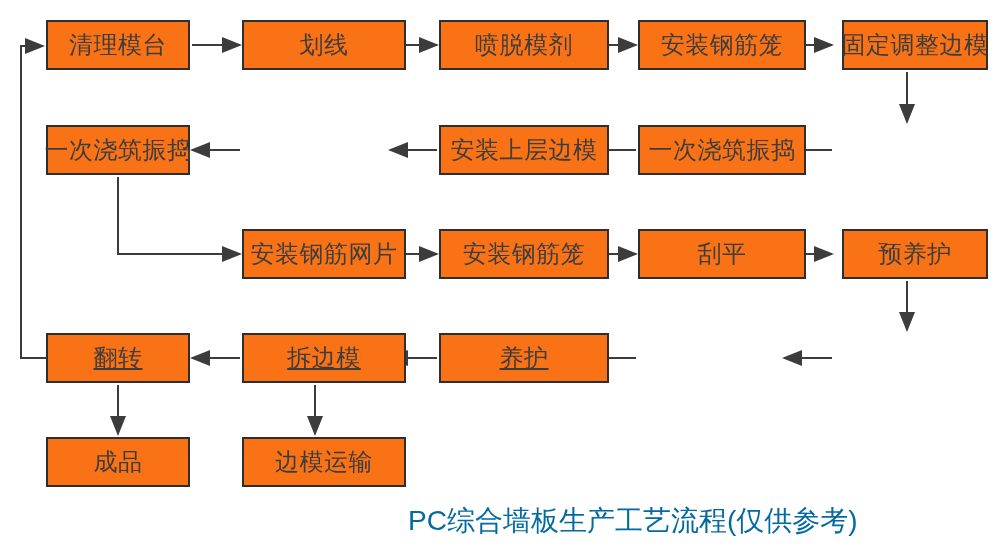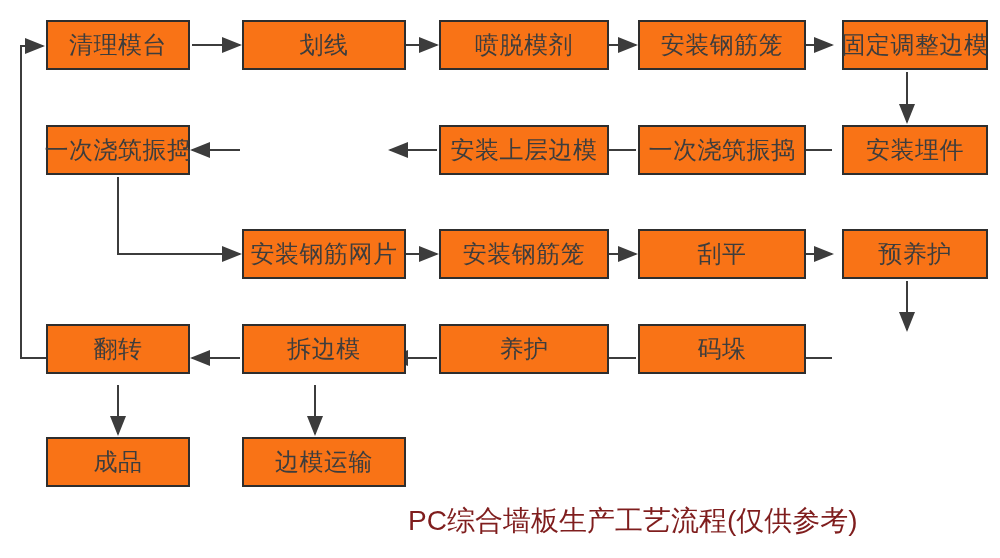--- a/index.html
+++ b/index.html
@@ -34,34 +34,34 @@
     justify-content: center;
     font-size: 24px;
     color: #3d3d3d;
     letter-spacing: 0.5px;
     white-space: nowrap;
   }
   
   .r1 { top: 20px; }
   .r2 { top: 125px; }
   .r3 { top: 229px; }
-  .r4 { top: 324px; }
+  .r4 { top: 333px; text-decoration: underline; }
   .r5 { top: 437px; }
   
   .c1 { left: 46px;  width: 144px; }
   .c2 { left: 242px; width: 164px; }
   .c3 { left: 439px; width: 170px; }
   .c4 { left: 638px; width: 168px; }
   .c5 { left: 834px; width: 146px; margin-left: 8px; }
   .diagram-title {
     position: absolute;
     left: 408px;
     top: 502px;
     font-size: 28px;
-    color: #7f1d1d;
+    color: #0369a1;
     white-space: nowrap;
   }
   path.edge {
     stroke: #3c3c3c;
     stroke-width: 2;
     fill: none;
   }
 </style>
 </head>
 <body>
@@ -108,30 +108,28 @@
 
   <div class="node r1 c1">清理模台</div>
   <div class="node r1 c2">划线</div>
   <div class="node r1 c3">喷脱模剂</div>
   <div class="node r1 c4">安装钢筋笼</div>
   <div class="node r1 c5">固定调整边模</div>
 
   <div class="node r2 c1">一次浇筑振捣</div>
   <div class="node r2 c4">一次浇筑振捣</div>
   <div class="node r2 c3">安装上层边模</div>
-  <div class="node r2 c5">安装埋件</div>
 
   <div class="node r3 c2">安装钢筋网片</div>
   <div class="node r3 c3">安装钢筋笼</div>
   <div class="node r3 c4">刮平</div>
   <div class="node r3 c5">预养护</div>
 
   <div class="node r4 c1">翻转</div>
   <div class="node r4 c2">拆边模</div>
   <div class="node r4 c3">养护</div>
-  <div class="node r4 c4">码垛</div>
 
   <div class="node r5 c1">成品</div>
   <div class="node r5 c2">边模运输</div>
 
   <div class="diagram-title">PC综合墙板生产工艺流程(仅供参考)</div>
 
 </div>
 
 </body></html>

